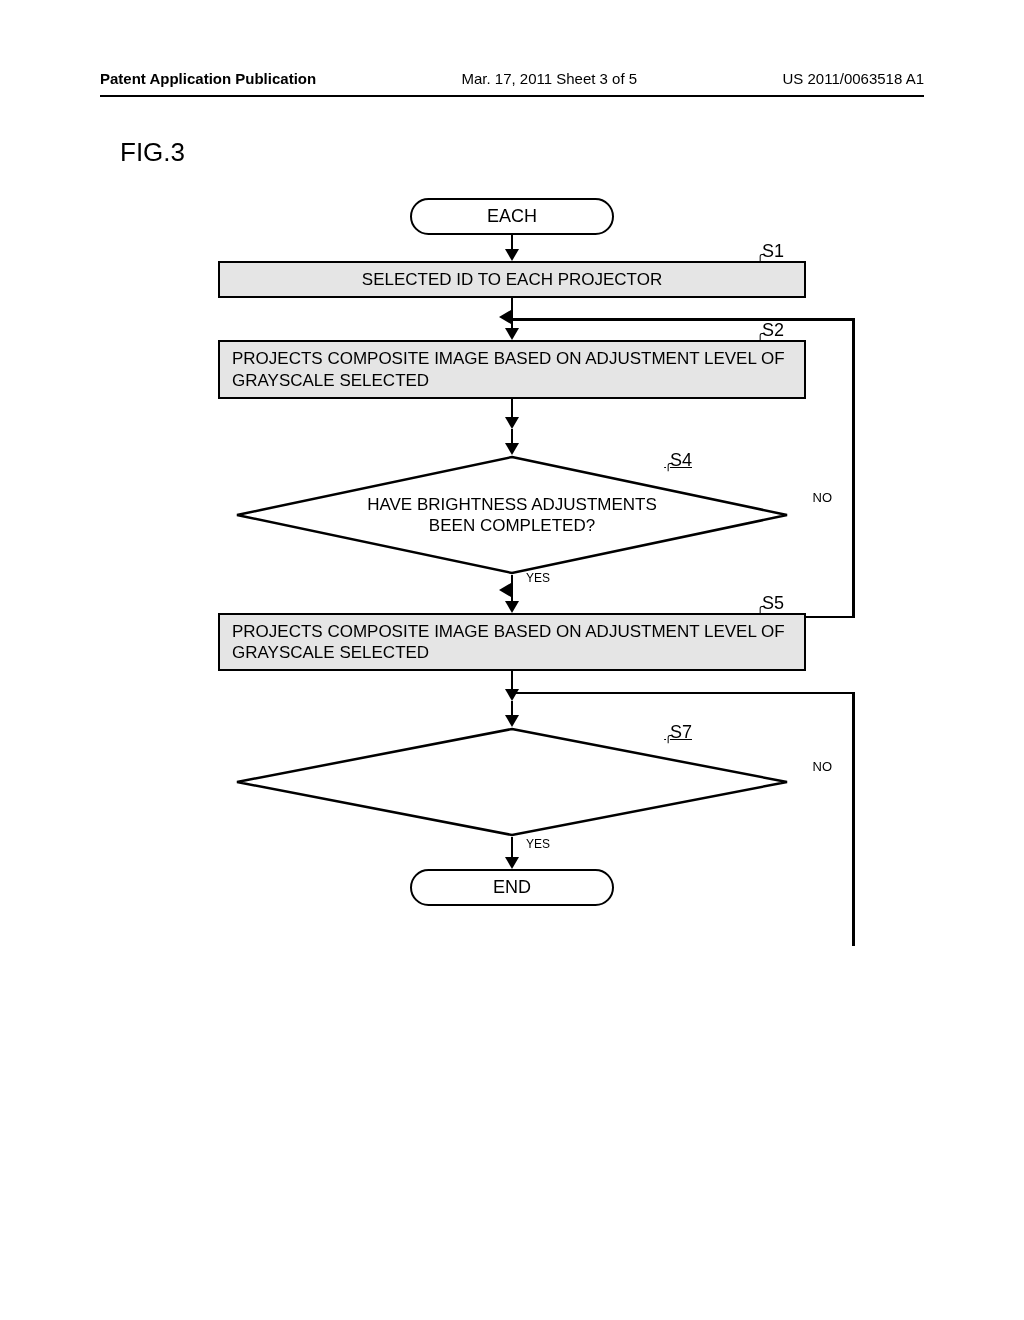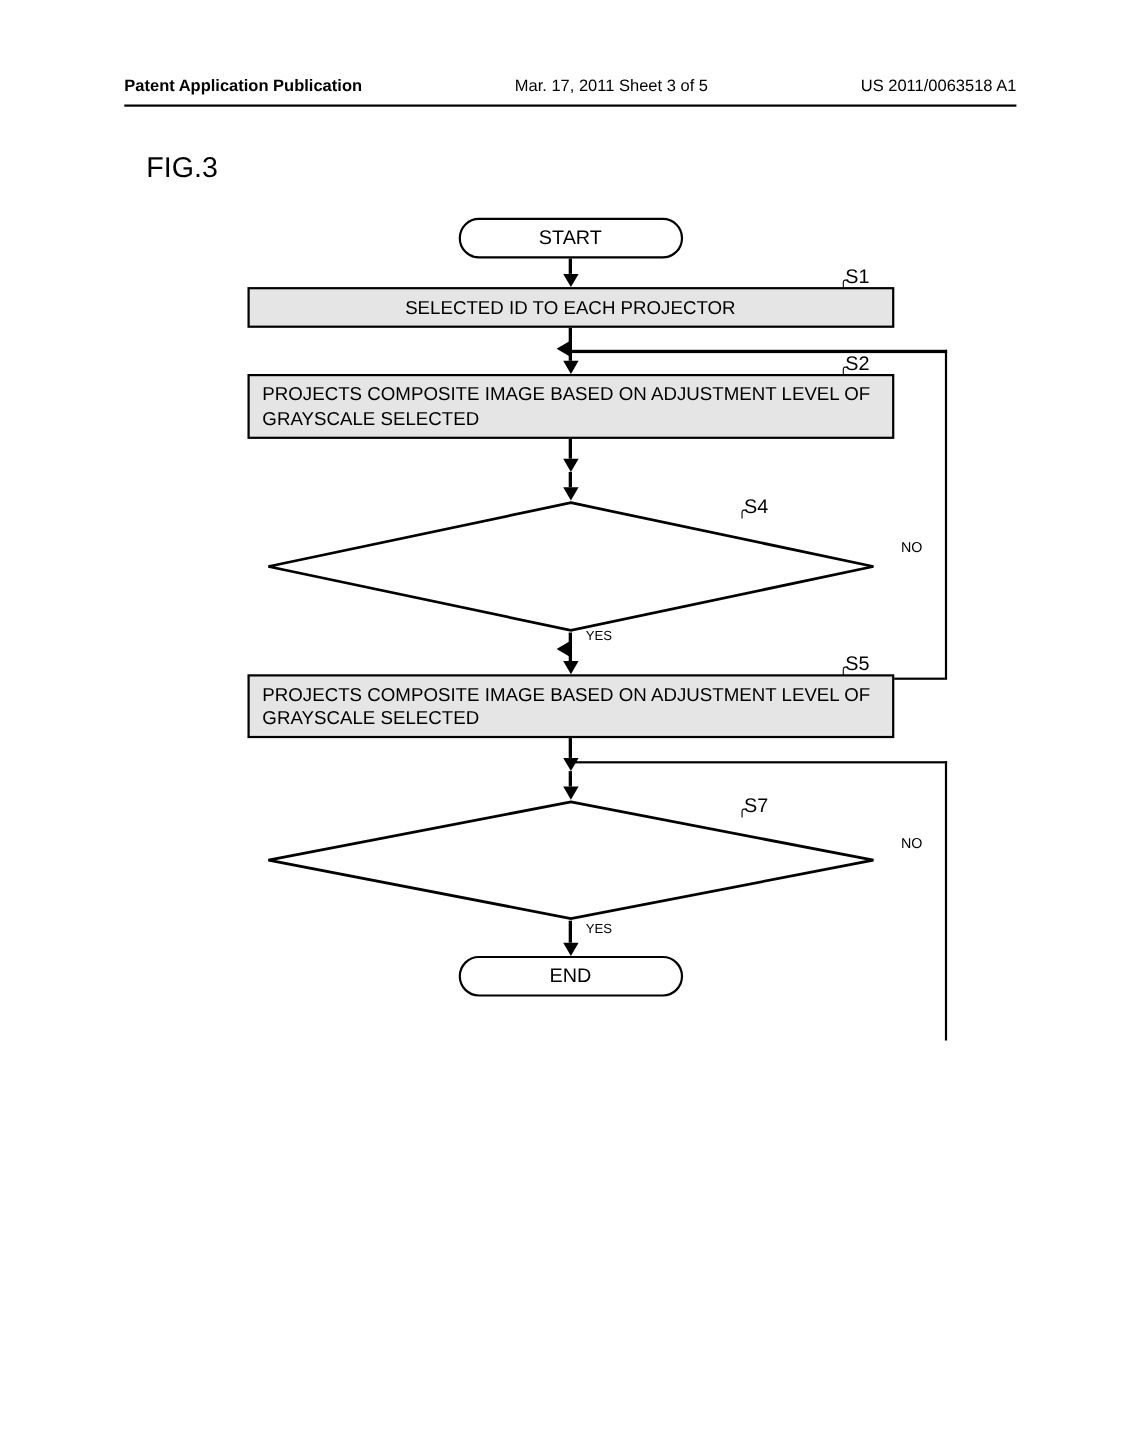--- a/index.html
+++ b/index.html
@@ -3,23 +3,22 @@
   <meta charset="utf-8">
   <style>
     body {
       font-family: Arial, Helvetica, sans-serif;
       margin: 0;
       padding: 0;
       background: white;
       width: 1024px;
     }
     .page {
-      padding: 70px 100px 40px 68px;
-      position: relative;
-      margin-left: 45px;
+      padding: 70px 100px 40px 100px;
+      position: relative;
     }
     .header {
       display: flex;
       justify-content: space-between;
       font-size: 15px;
       margin-bottom: 8px;
     }
     .header-left { font-weight: bold; }
     .hr {
       border-top: 2px solid #000;
@@ -86,20 +85,21 @@
       left: 50%;
       transform: translate(-50%, -50%);
       text-align: center;
       font-size: 17px;
       line-height: 1.25;
       width: 300px;
     }
     .dec-step-label {
       position: absolute;
       font-size: 18px;
+      text-decoration: underline;
     }
     .dec-step-label::before {
       content: "╭";
       font-size: 13px;
       margin-right: -2px;
       position: relative;
       top: 2px;
     }
     .arrow-v {
       width: 2.5px;
@@ -146,21 +146,21 @@
     <span>Mar. 17, 2011  Sheet 3 of 5</span>
     <span>US 2011/0063518 A1</span>
   </div>
   <div class="hr"></div>
 
   <div class="fig-label">FIG.3</div>
 
   <div class="flowchart">
 
     <div class="terminator">
-      <span>START</span>
+      <span>EACH</span>
     </div>
     <div class="arrow-v" style="height:14px"></div>
     <div class="arrow-head-down"></div>
 
     <div style="position:relative;">
       <div class="process center">
         <div class="step-label">S1</div>
         <span>SELECTED ID TO EACH PROJECTOR</span>
       </div>
     </div>
@@ -184,20 +184,21 @@
     <div class="arrow-head-down"></div>
 
     <div class="arrow-v" style="height:14px"></div>
     <div class="arrow-head-down"></div>
 
     <div class="decision-wrap" id="s4-dec" style="width:560px;">
       <svg class="decision-svg" width="560" height="120">
         <polygon points="280,2 555,60 280,118 5,60" fill="white" stroke="black" stroke-width="2.5"></polygon>
       </svg>
       <div class="dec-step-label" style="top:-5px; right:100px;">S4</div>
+      <div class="decision-text">HAVE BRIGHTNESS ADJUSTMENTS BEEN COMPLETED?</div>
       <div class="no-label" style="right:-40px; top:35px;">NO</div>
     </div>
     <div style="position:relative;">
       <div class="arrow-v" style="height:26px">
         <div class="arrow-head-left" style="right:2px; top:8px;"></div>
       </div>
       <div class="yes-label" style="top:-4px;">YES</div>
     </div>
     <div class="arrow-head-down"></div>
 

